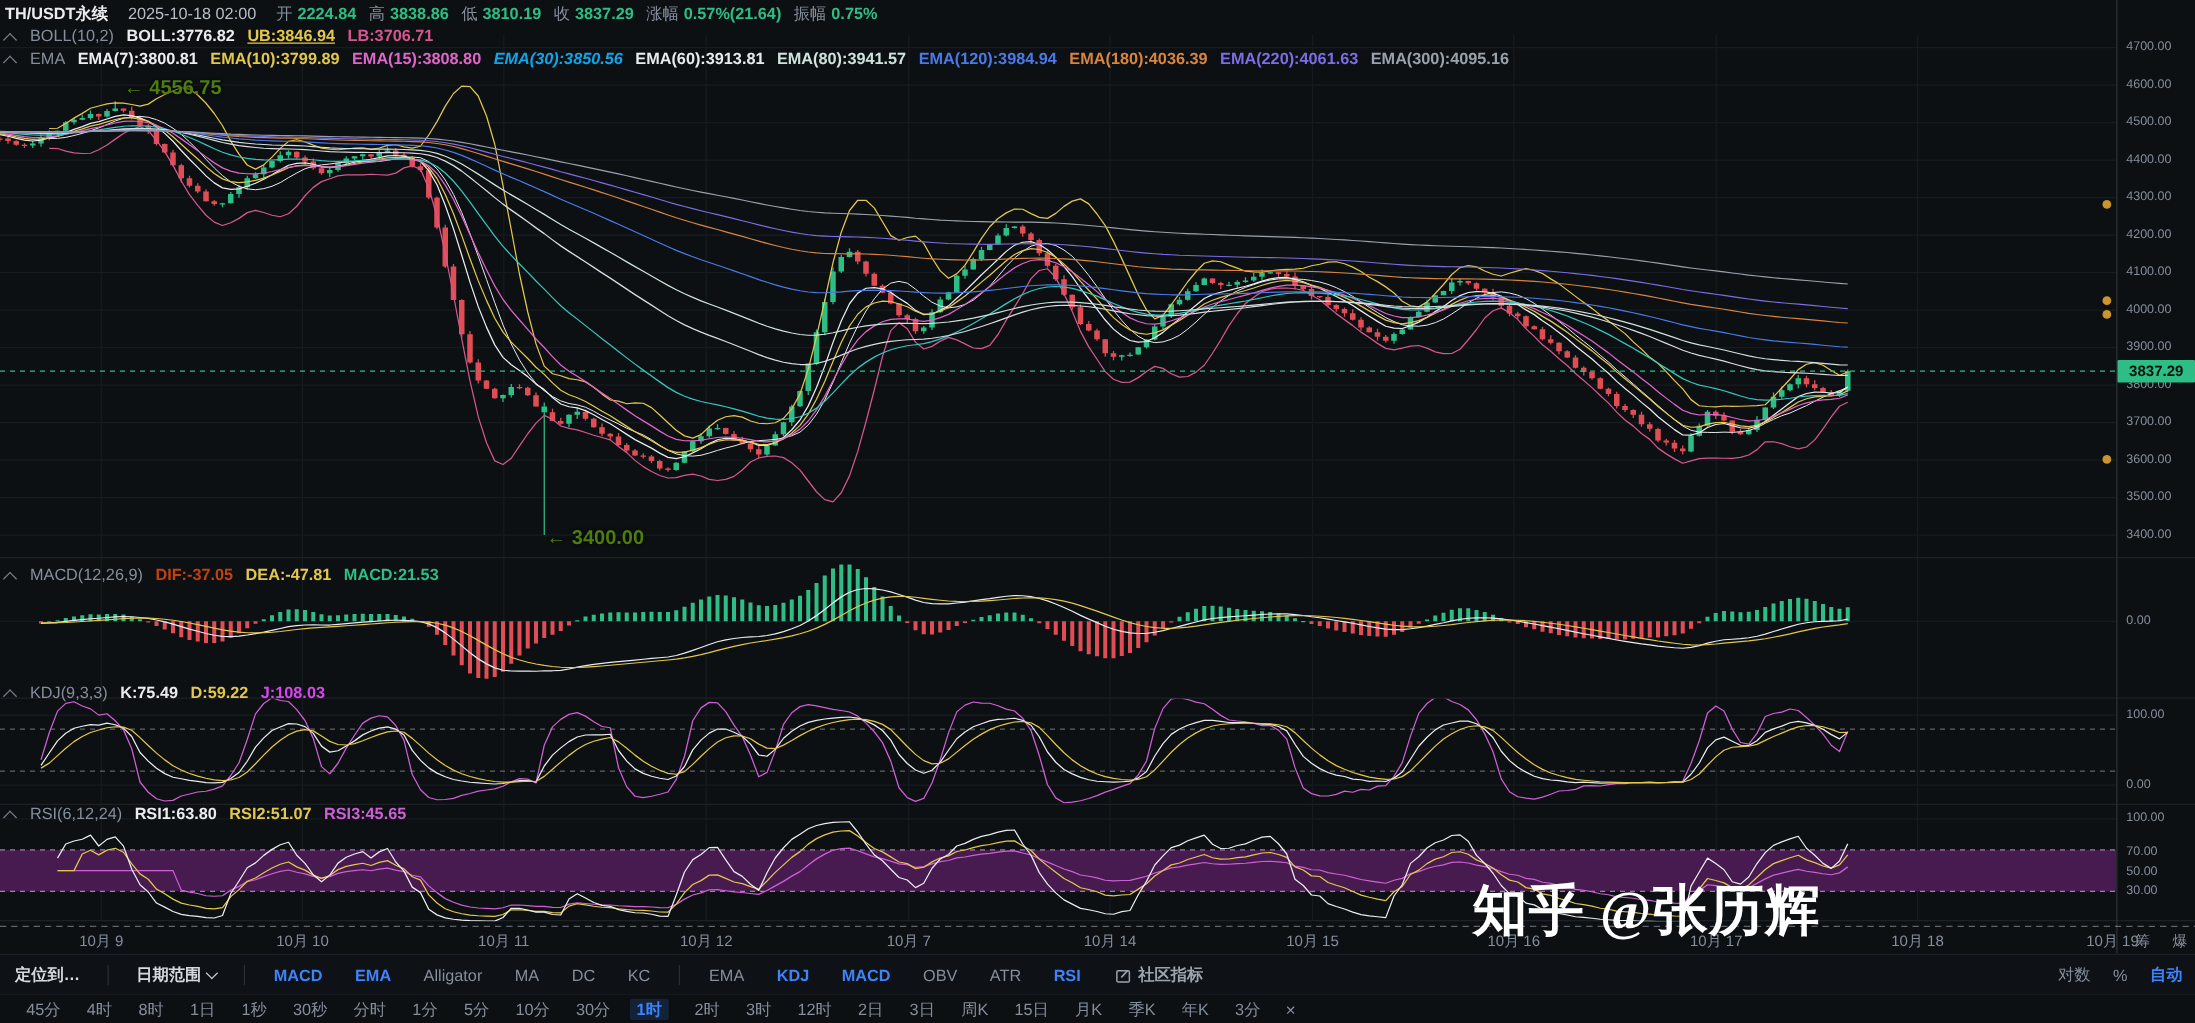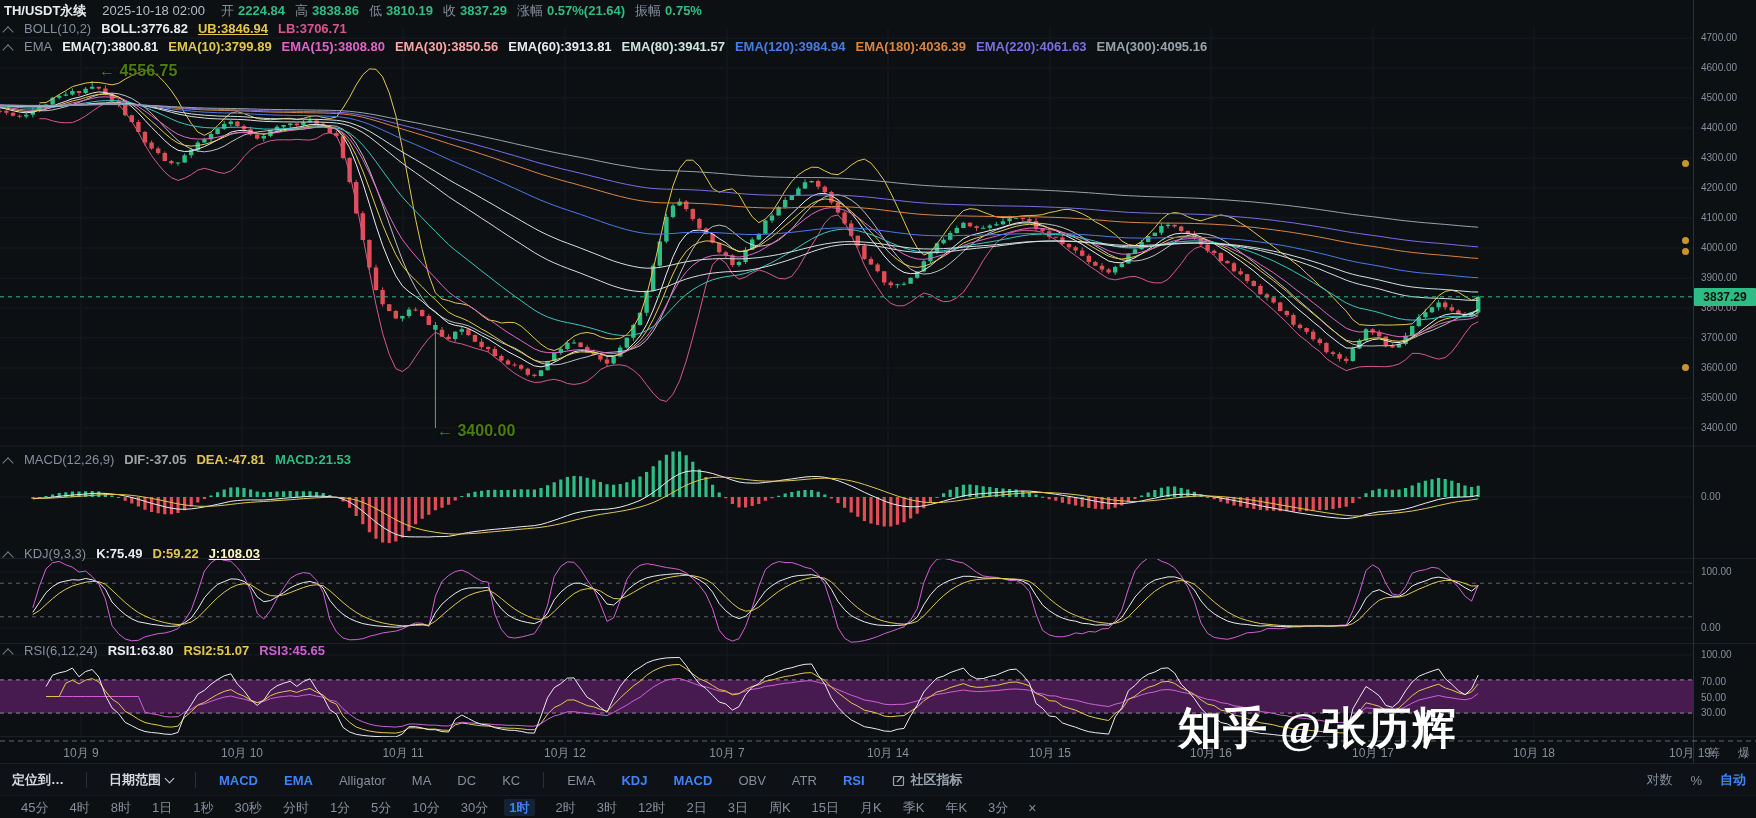--- a/index.html
+++ b/index.html
@@ -178,47 +178,47 @@
       </span>
   </div>
 
   <div id="row-ema" class="ind-row">
     <i class="caret"></i>
     <span class="ind-name">EMA</span>
     <span id="ema-items" style="display:flex;gap:10px">
         <span class="v" style="color: rgb(234, 236, 239);">EMA(7):3800.81</span>
         <span class="v" style="color: rgb(227, 199, 76);">EMA(10):3799.89</span>
         <span class="v" style="color: rgb(224, 101, 201);">EMA(15):3808.80</span>
-        <span class="v" style="color: #fca5a5;">EMA(30):3850.56</span>
+        <span class="v" style="color: #0ea5e9; font-style: italic;">EMA(30):3850.56</span>
         <span class="v" style="color: rgb(232, 235, 238);">EMA(60):3913.81</span>
         <span class="v" style="color: rgb(207, 227, 221);">EMA(80):3941.57</span>
         <span class="v" style="color: rgb(74, 122, 232);">EMA(120):3984.94</span>
         <span class="v" style="color: rgb(217, 133, 63);">EMA(180):4036.39</span>
         <span class="v" style="color: rgb(123, 109, 228);">EMA(220):4061.63</span>
         <span class="v" style="color: rgb(152, 162, 172);">EMA(300):4095.16</span>
       </span>
   </div>
 
   <div id="row-macd" class="ind-row">
     <i class="caret"></i>
     <span class="ind-name">MACD(12,26,9)</span>
     <span id="macd-items" style="display:flex;gap:10px">
-        <span class="v" style="color: #a3a3a3;">DIF:-37.05</span>
+        <span class="v" style="color: #c2410c;">DIF:-37.05</span>
         <span class="v" style="color: rgb(227, 199, 76);">DEA:-47.81</span>
         <span class="v" style="color: rgb(46, 189, 133);">MACD:21.53</span>
       </span>
   </div>
 
   <div id="row-kdj" class="ind-row">
     <i class="caret"></i>
     <span class="ind-name">KDJ(9,3,3)</span>
     <span id="kdj-items" style="display:flex;gap:10px">
         <span class="v" style="color: rgb(234, 236, 239);">K:75.49</span>
         <span class="v" style="color: rgb(227, 199, 76);">D:59.22</span>
-        <span class="v" style="color: #fef9c3; text-decoration: underline;">J:108.03</span>
+        <span class="v" style="color: #d946ef;">J:108.03</span>
       </span>
   </div>
 
   <div id="row-rsi" class="ind-row">
     <i class="caret"></i>
     <span class="ind-name">RSI(6,12,24)</span>
     <span id="rsi-items" style="display:flex;gap:10px">
         <span class="v" style="color: rgb(234, 236, 239);">RSI1:63.80</span>
         <span class="v" style="color: rgb(227, 199, 76);">RSI2:51.07</span>
         <span class="v" style="color: rgb(207, 95, 214);">RSI3:45.65</span>

